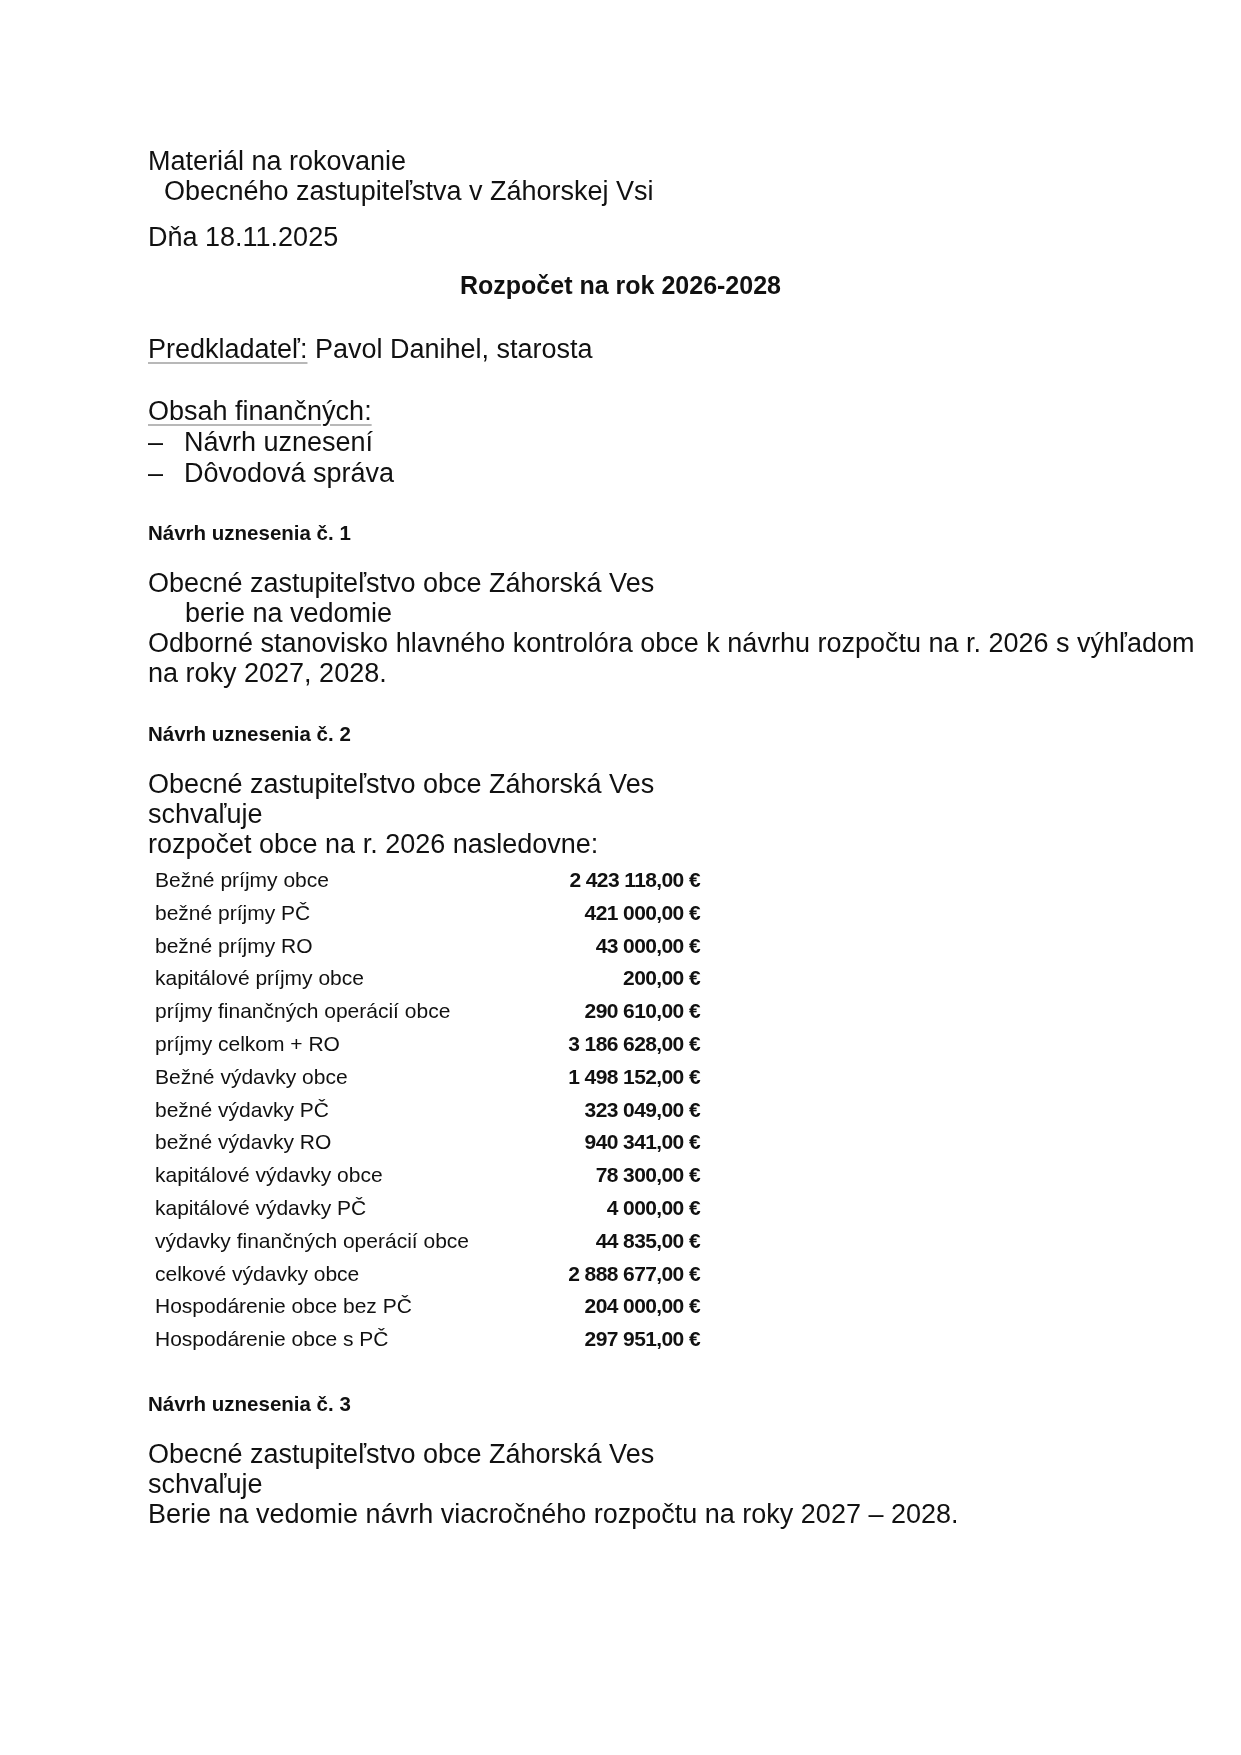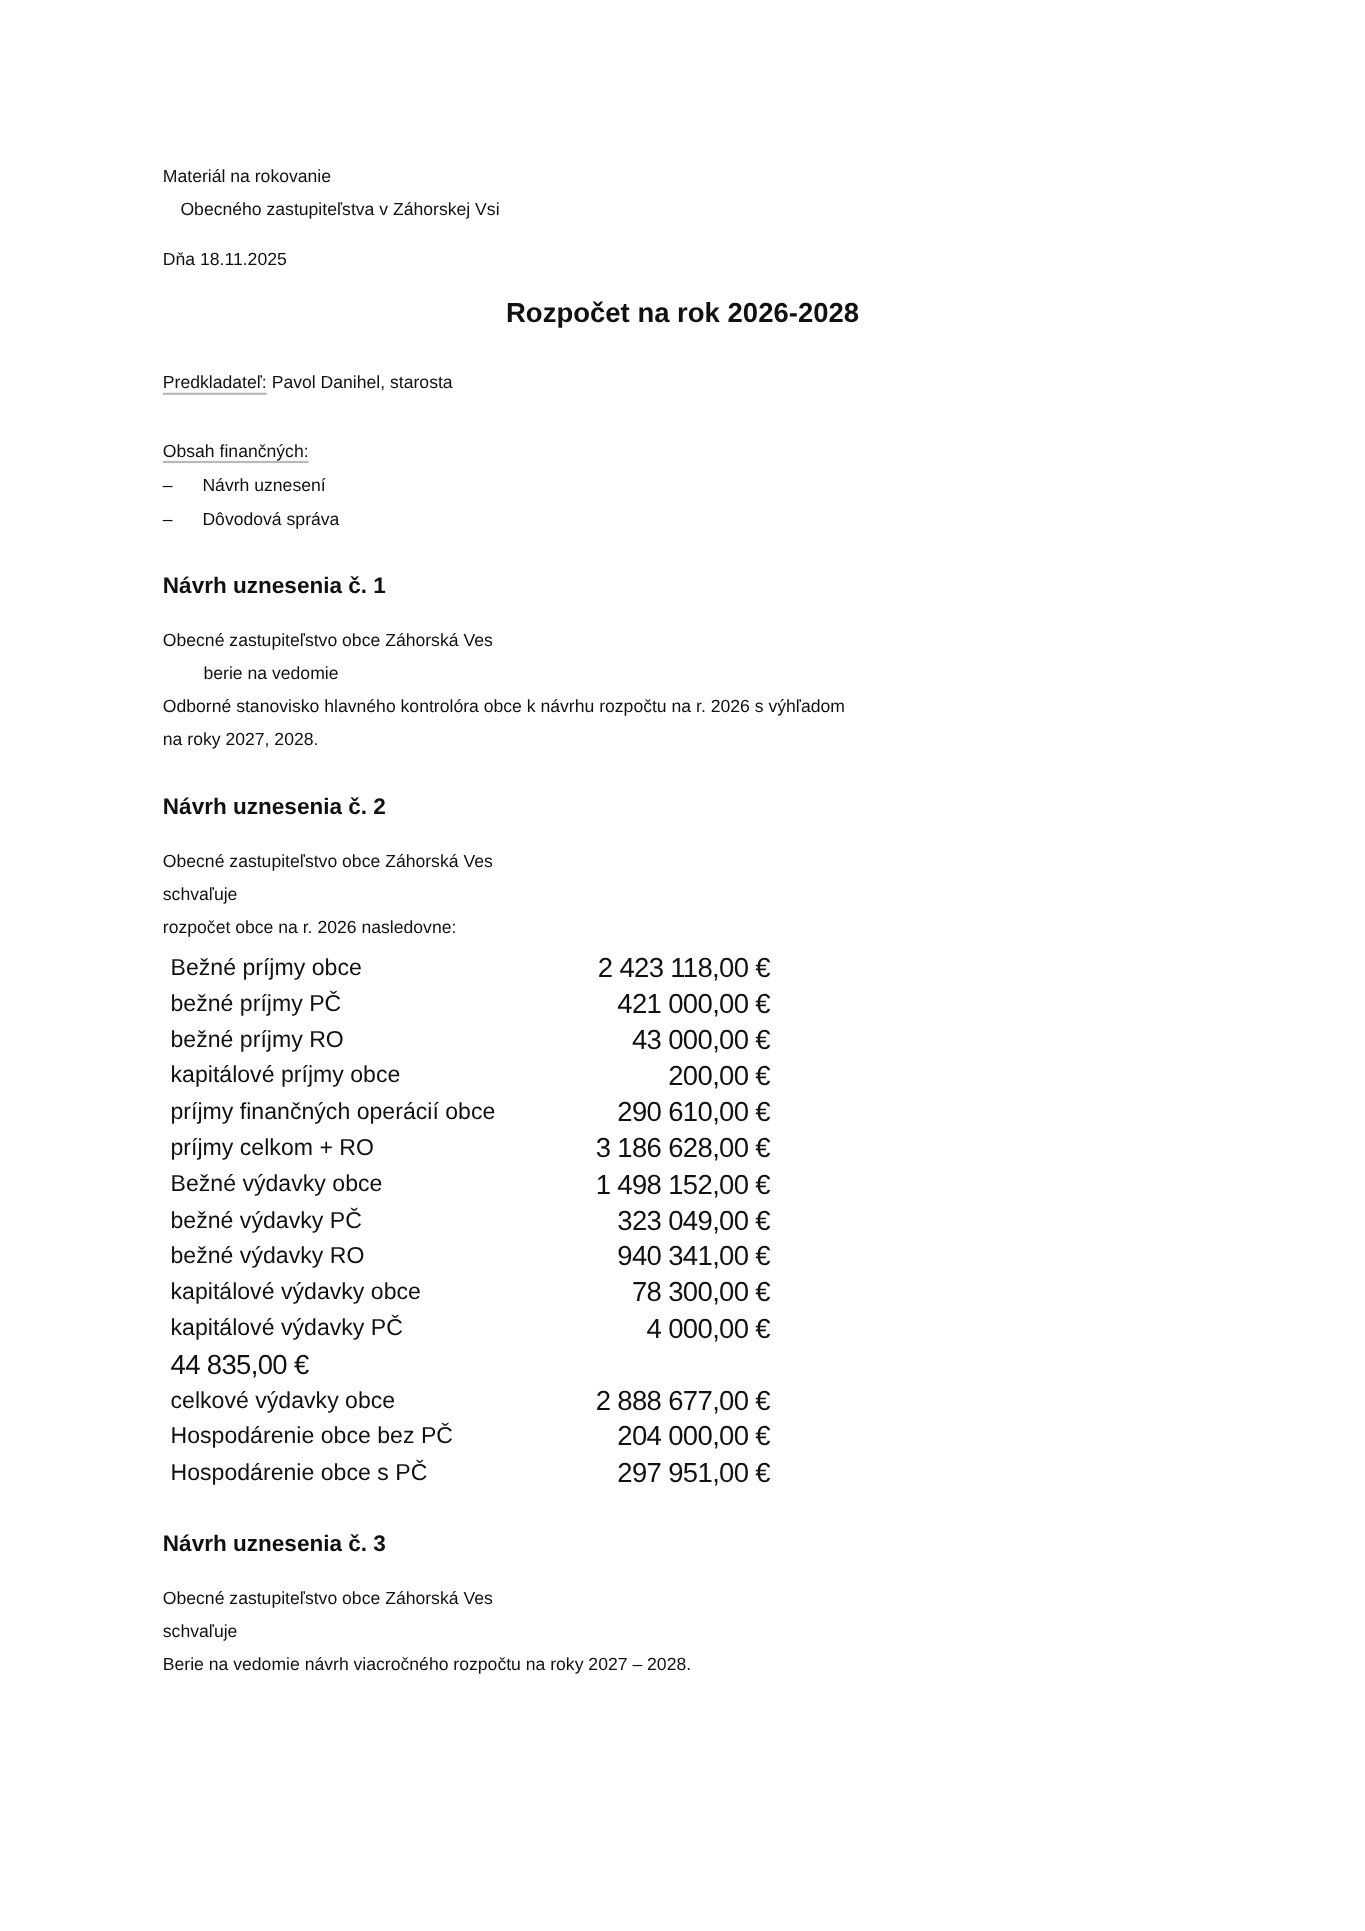--- a/index.html
+++ b/index.html
@@ -2,31 +2,31 @@
 <html><head>
   <meta charset="utf-8">
   <style>
     html, body { margin: 0; padding: 0; background: #ffffff; }
     body {
       width: 1241px; height: 1755px; position: relative; overflow: hidden;
       font-family: "Liberation Sans", "DejaVu Sans", sans-serif;
       color: #111111;
     }
     .page { position: absolute; left: 0; top: 0; width: 1241px; height: 1755px; }
-    .line { position: absolute; left: 148px; font-size: 16px; line-height: 30px; white-space: nowrap; }
+    .line { position: absolute; left: 148px; font-size: 27px; line-height: 30px; white-space: nowrap; }
     .title {
       position: absolute; left: 0; width: 1241px; text-align: center;
       top: 268px; font-size: 25px; font-weight: bold; line-height: 34px;
     }
     .heading { font-weight: bold; font-size: 20.5px; }
     .ul { text-decoration: underline; text-decoration-color: #b8b8b8; text-underline-offset: 4px; text-decoration-thickness: 2px; }
     .dash { display: inline-block; width: 36px; }
     .budget { position: absolute; left: 155px; top: 864px; width: 545px; }
     .brow { display: flex; justify-content: space-between; height: 32.8px; line-height: 32.8px; font-size: 21px; white-space: nowrap; }
-    .bval { font-size: 25px; letter-spacing: -0.6px; text-align: center; }
+    .bval { font-size: 21px; letter-spacing: -0.6px; text-align: center; font-weight: bold; }
   </style>
 </head>
 <body>
 
 <div class="page">
 
   <div class="line" style="top:146px;">Materiál na rokovanie</div>
   <div class="line" style="top:176px;margin-left:16px;">Obecného zastupiteľstva v Záhorskej Vsi</div>
   <div class="line" style="top:222px;">Dňa 18.11.2025</div>
 
@@ -96,20 +96,21 @@
       </div>
     <div class="brow">
         <span>kapitálové výdavky obce</span>
         <span class="bval">78 300,00 €</span>
       </div>
     <div class="brow">
         <span>kapitálové výdavky PČ</span>
         <span class="bval">4 000,00 €</span>
       </div>
     <div class="brow">
+        <span>výdavky finančných operácií obce</span>
         <span class="bval">44 835,00 €</span>
       </div>
     <div class="brow">
         <span>celkové výdavky obce</span>
         <span class="bval">2 888 677,00 €</span>
       </div>
     <div class="brow">
         <span>Hospodárenie obce bez PČ</span>
         <span class="bval">204 000,00 €</span>
       </div>

